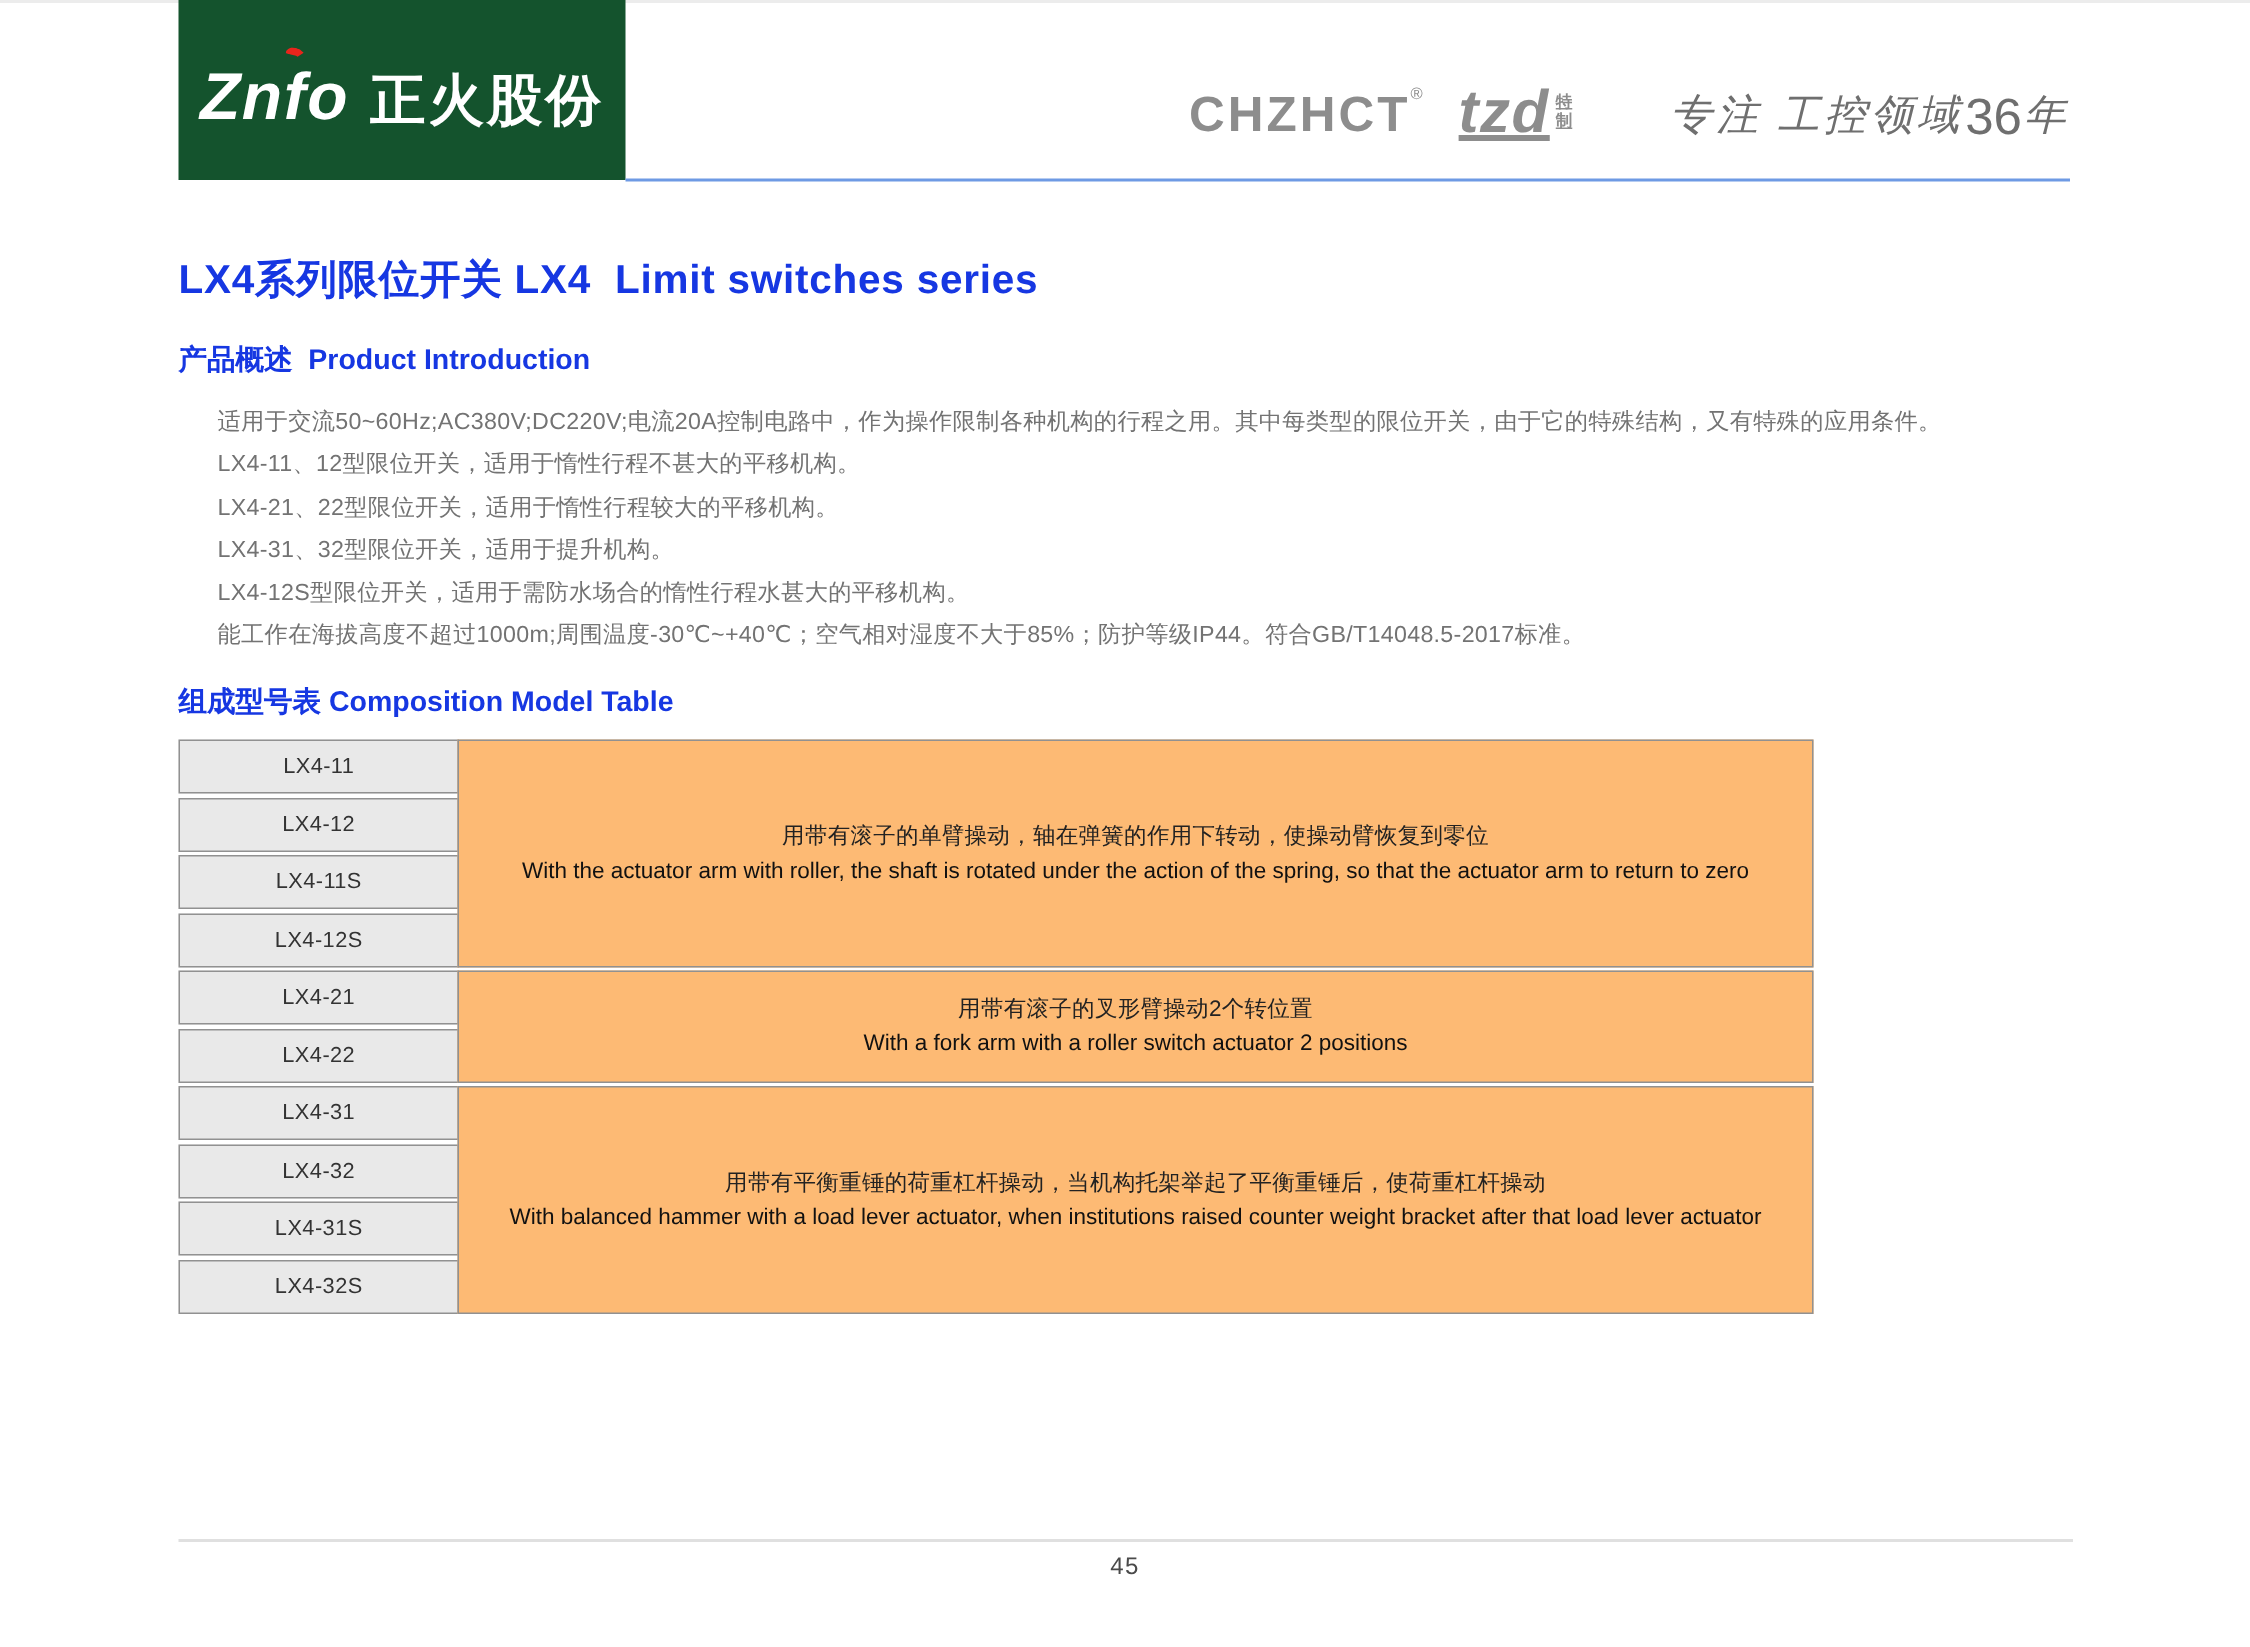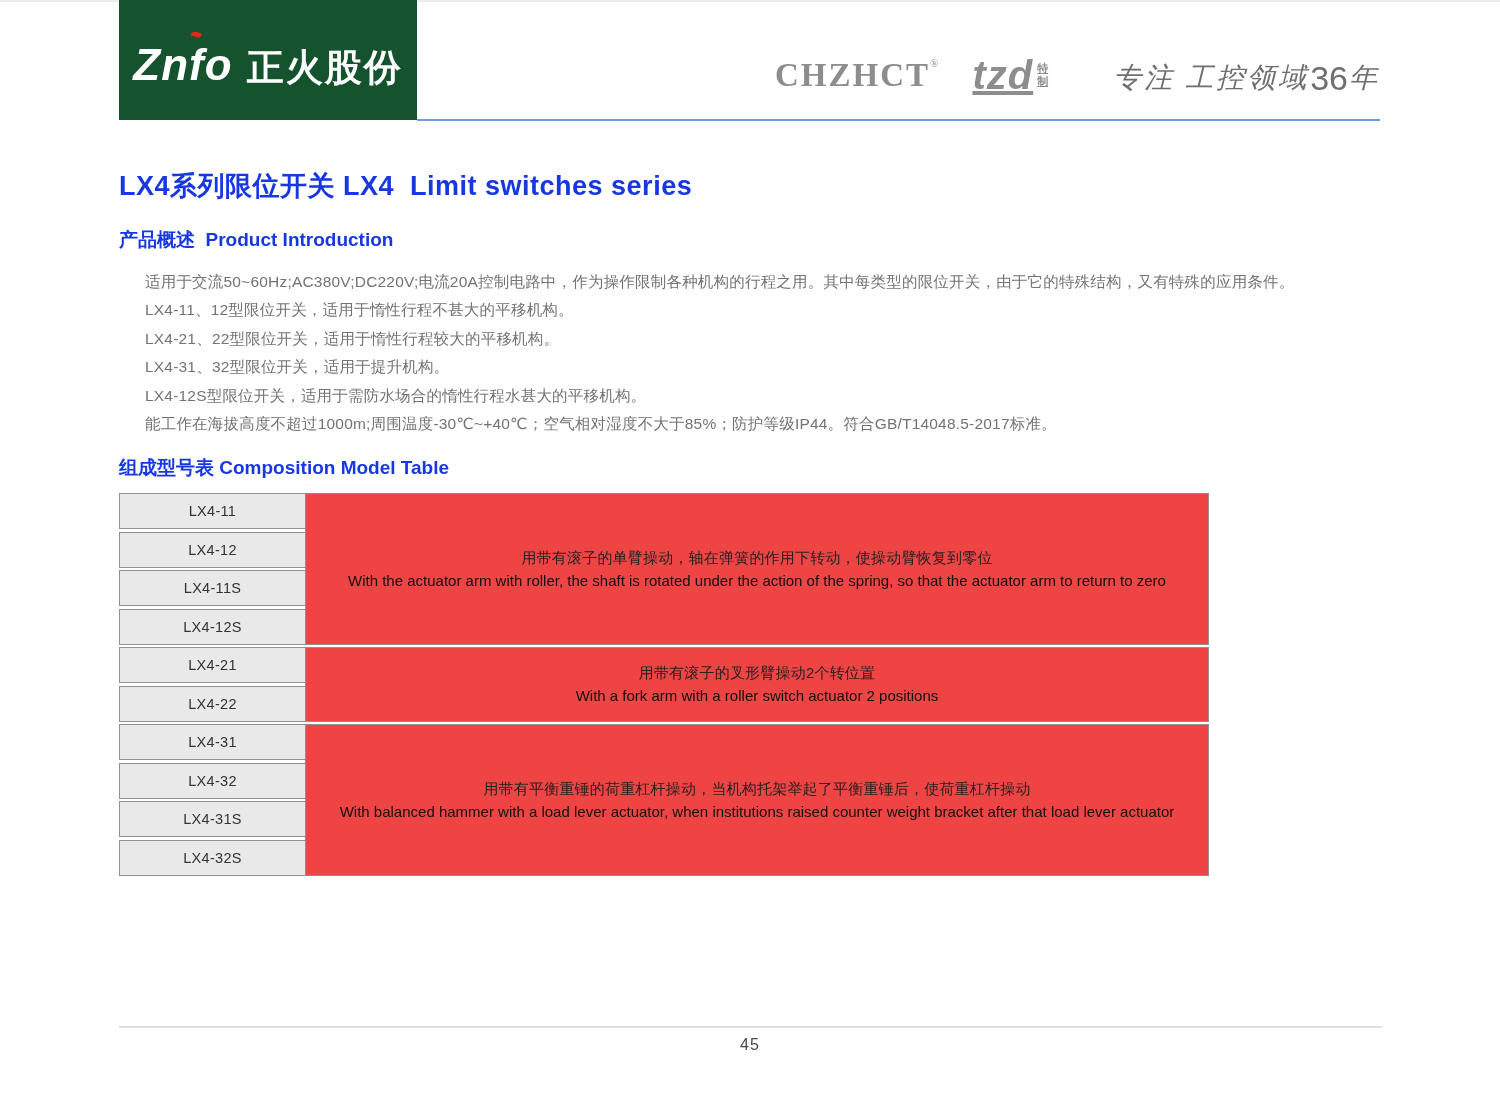--- a/index.html
+++ b/index.html
@@ -12,21 +12,21 @@
   .logo-block { position:absolute; left:119px; top:0; width:298px; height:120px;
     background:#14532d; display:flex; align-items:center; justify-content:center; }
   .logo-inner { display:flex; align-items:baseline; gap:14px; color:#fff; transform:translateY(6px); }
   .logo-latin { font-size:44px; font-weight:bold; font-style:italic; letter-spacing:1px; position:relative; }
   .logo-accent { position:absolute; left:57px; top:-8px; width:14px; height:11px;
     border-top:5px solid #e8251c; border-right:5px solid transparent;
     border-radius:70% 100% 0 0; transform:rotate(12deg); }
   .logo-cn { font-size:37px; font-weight:bold; letter-spacing:2px; }
 
   .header-right { position:absolute; right:120px; top:58px; display:flex; align-items:flex-end; }
-  .brand-wrap { display:flex; align-items:flex-start; color:#8d8d8d; margin-right:34px;font-family:Liberation Serif, serif; }
+  .brand-wrap { display:flex; align-items:flex-start; color:#8d8d8d; margin-right:24px; }
   .brand-text { font-size:33px; font-weight:bold; letter-spacing:2px; line-height:1; }
   .brand-reg { font-size:11px; margin-top:-2px; }
   .tzd-wrap { display:flex; align-items:center; color:#8d8d8d; margin-right:65px;text-decoration:underline; }
   .tzd-text { font-size:40px; font-weight:bold; font-style:italic; line-height:0.85; letter-spacing:1px; }
   .tzd-tag { display:flex; flex-direction:column; font-size:11px; line-height:1.15; margin-left:4px;
     color:#8d8d8d; font-weight:bold; }
   .slogan { font-family:"Liberation Serif","DejaVu Serif",serif; font-style:italic; color:#6f6f6f;
     font-size:28px; letter-spacing:3px; line-height:1; display:flex; align-items:flex-end; }
   .slogan-num { font-family:"Liberation Sans","DejaVu Sans",sans-serif; font-style:normal;
     font-weight:normal; font-size:34px; letter-spacing:0; line-height:0.8; color:#6f6f6f; padding:0 1px; }
@@ -42,21 +42,21 @@
   .intro-body { position:absolute; left:145px; top:268px; width:1330px; }
   .body-line { font-size:15.5px; color:#737373; line-height:28.4px; white-space:nowrap; letter-spacing:0.2px; }
 
   
   .comp-table { position:absolute; left:119px; top:493px; width:1090px; }
   .tgroup { display:flex; align-items:stretch; margin-bottom:2.5px; }
   .models { display:flex; flex-direction:column; gap:2.5px; width:187px; flex:0 0 187px; }
   .model-cell { height:36px; background:#e9e9e9; border:1px solid #919191;
     display:flex; align-items:center; justify-content:center;
     font-size:14.5px; color:#333; letter-spacing:0.3px; }
-  .desc-cell { flex:1; border:1px solid #919191; margin-left:-1px; background:#ef4444;
+  .desc-cell { flex:1; border:1px solid #919191; margin-left:-1px; background:#fdba74;
     display:flex; flex-direction:column; align-items:center; justify-content:center;
     text-align:center; padding:1px 10px; }
   .desc-cn { font-size:15px; color:#222; line-height:23px; letter-spacing:0.2px; }
   .desc-en { font-size:15px; color:#111; line-height:23px; }
 
   
   .footer-line { position:absolute; left:119px; top:1026px; width:1263px; height:2px; background:#e0e0e0; }
   .page-number { position:absolute; left:0; top:1036px; width:100%; text-align:center;
     font-size:16px; color:#4a4a4a; letter-spacing:1px; }
 </style>

